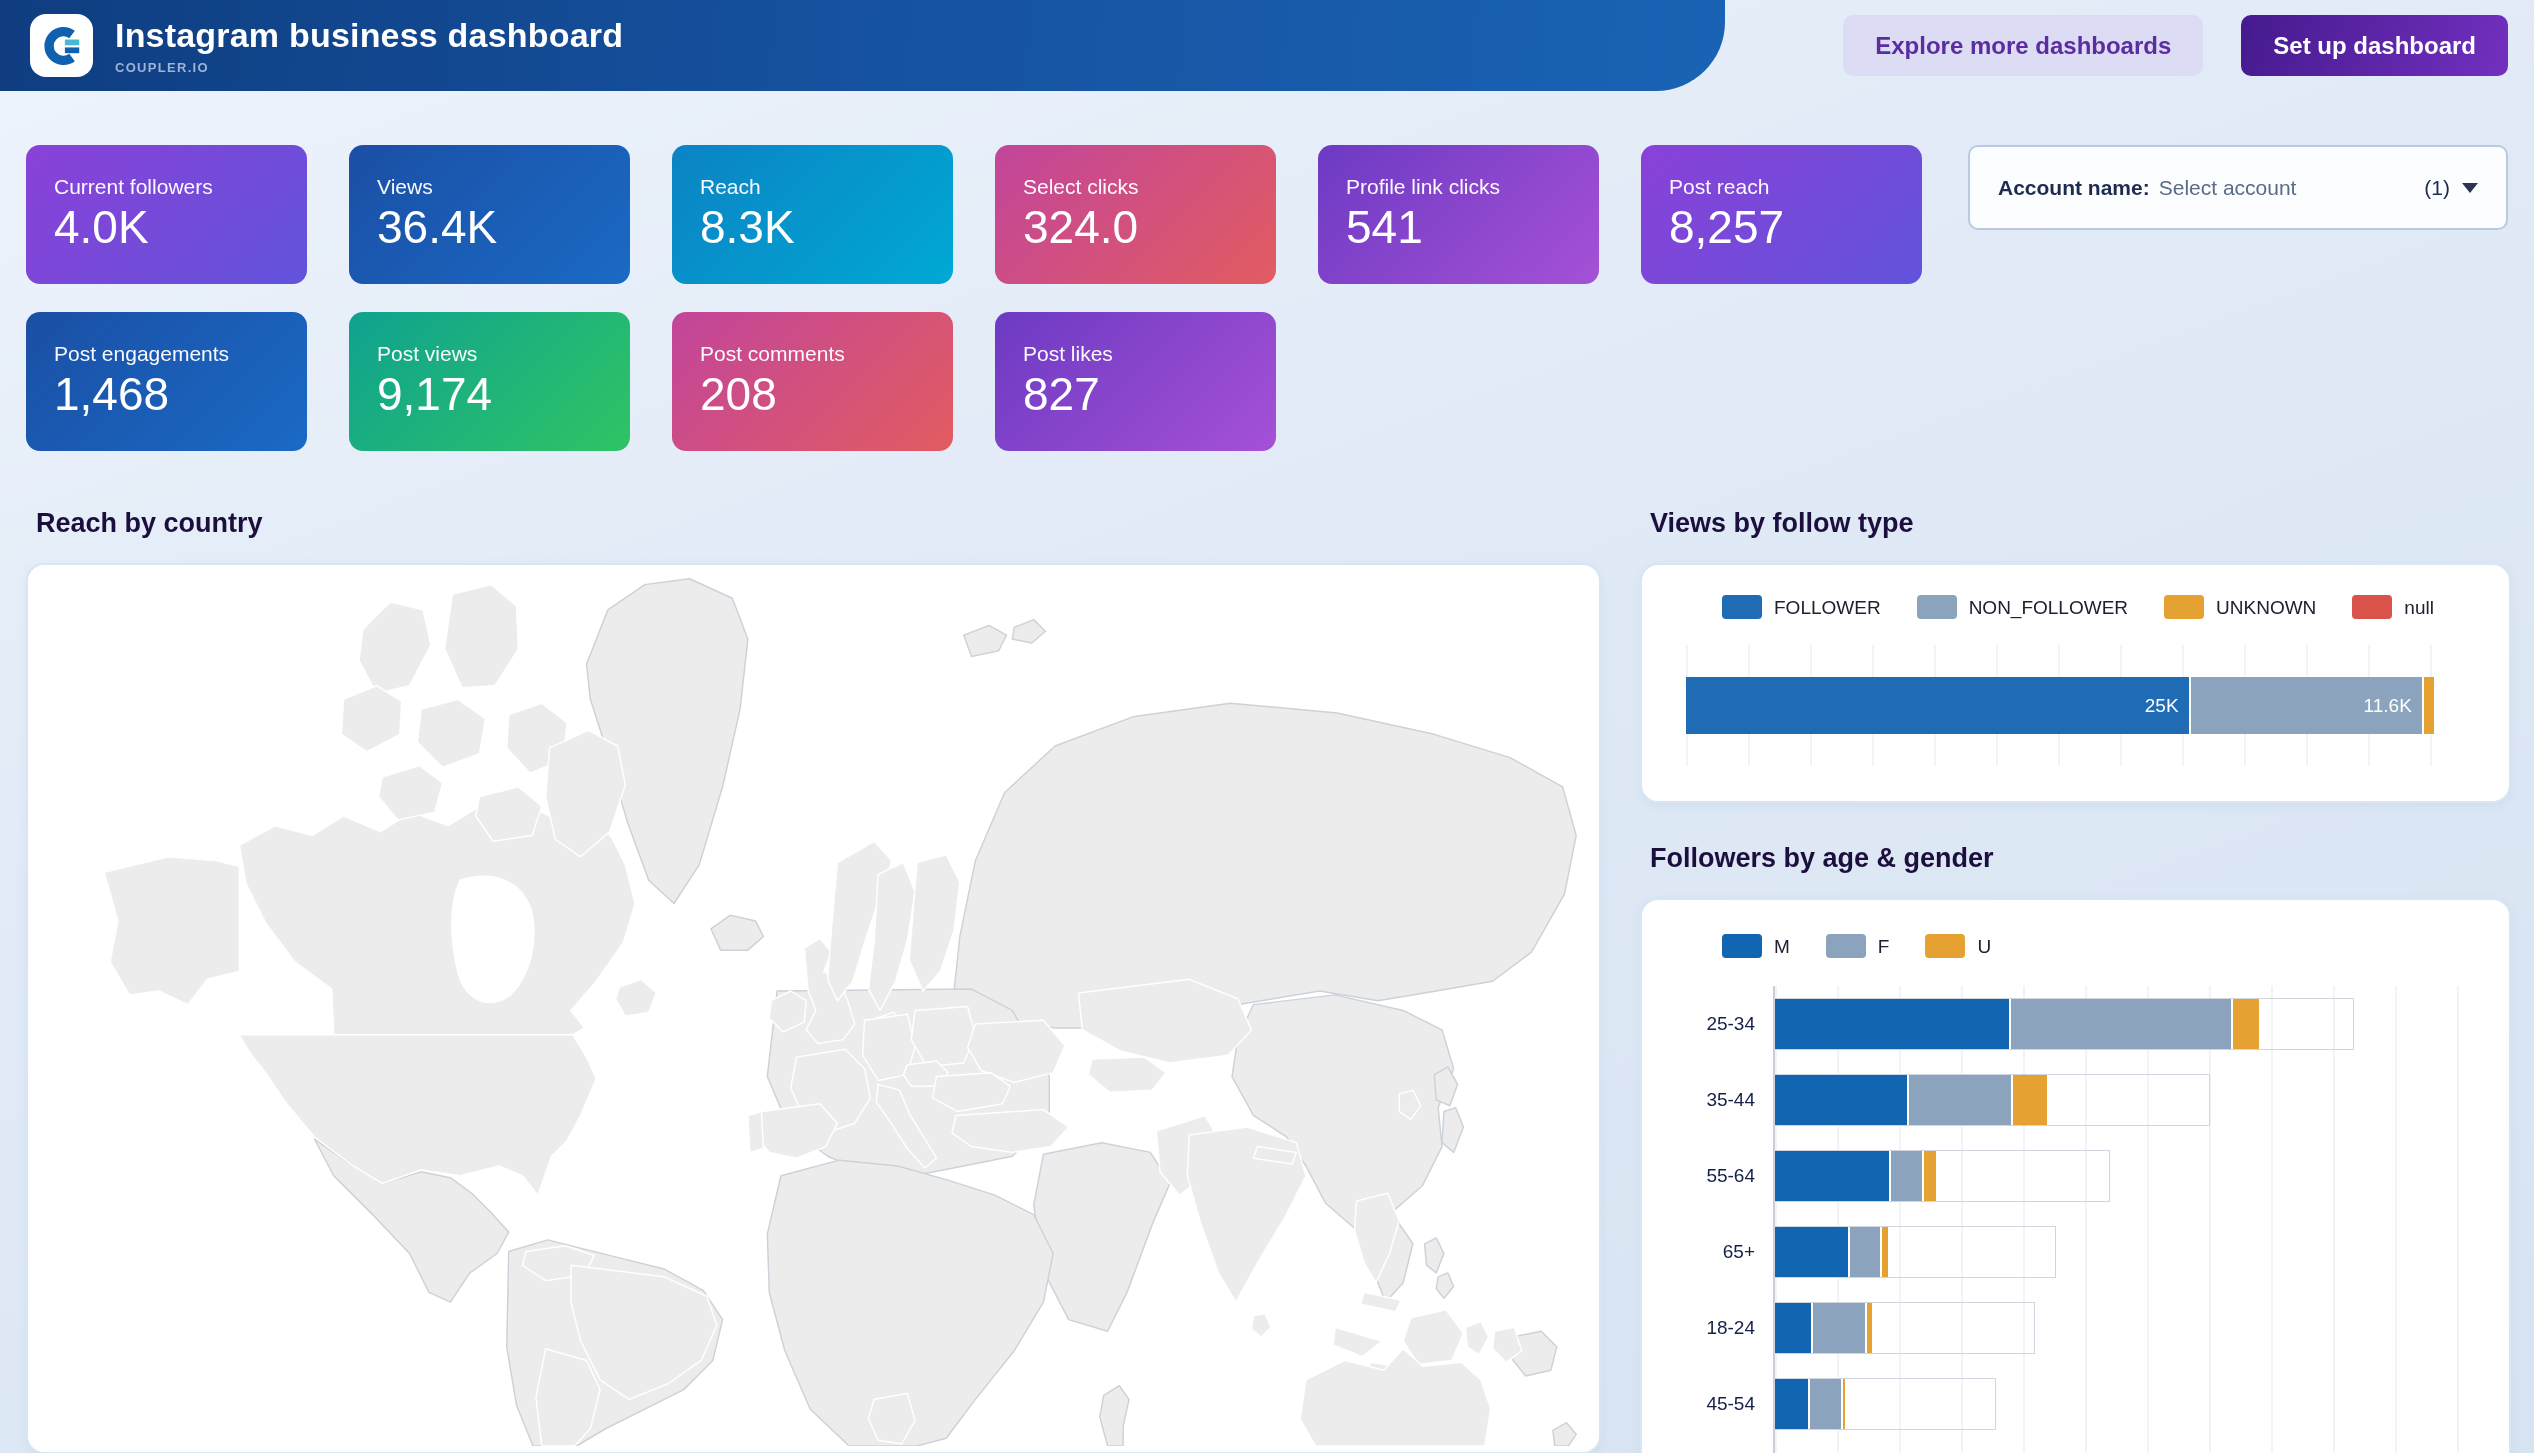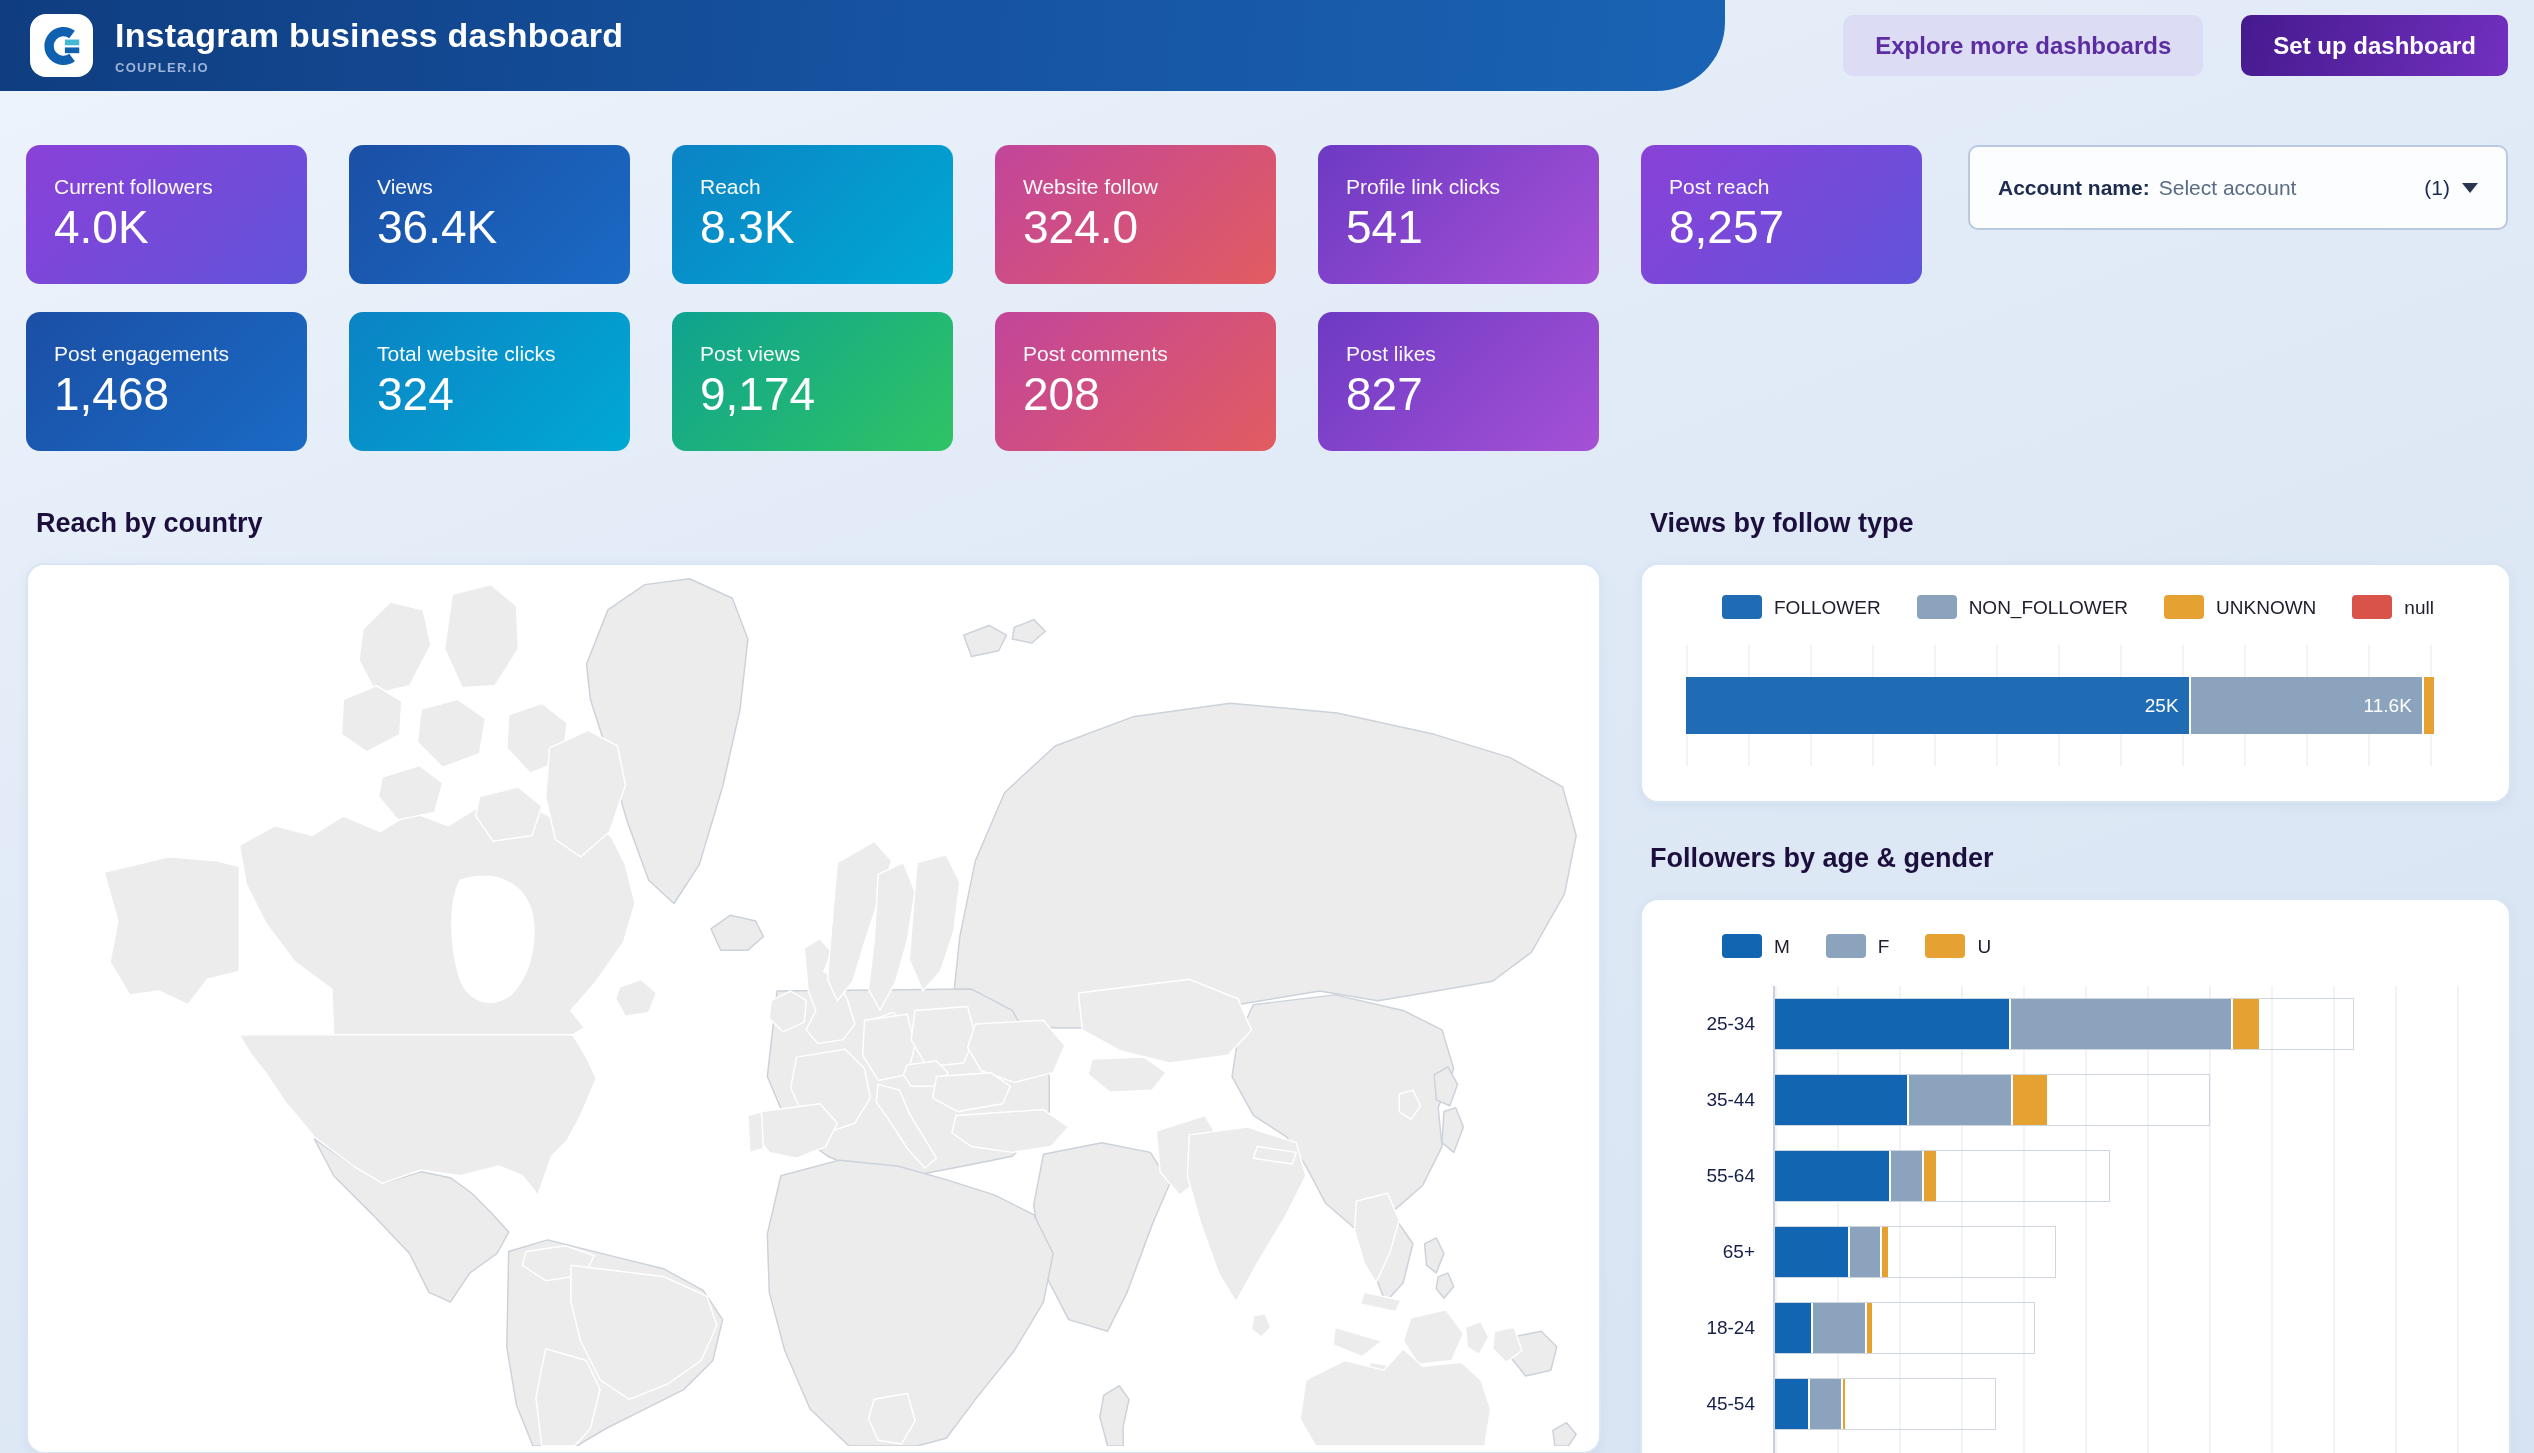--- a/index.html
+++ b/index.html
@@ -118,38 +118,34 @@
       </div>
       <div class="kpi-card" style="background: linear-gradient(135deg, rgb(27, 79, 165), rgb(26, 106, 197));">
         <div class="kpi-label">Views</div>
         <div class="kpi-value">36.4K</div>
       </div>
       <div class="kpi-card" style="background: linear-gradient(135deg, rgb(11, 131, 196), rgb(0, 169, 212));">
         <div class="kpi-label">Reach</div>
         <div class="kpi-value">8.3K</div>
       </div>
       <div class="kpi-card" style="background: linear-gradient(135deg, rgb(194, 69, 155), rgb(226, 92, 96));">
-        <div class="kpi-label">Website follow</div>
+        <div class="kpi-label">Select clicks</div>
         <div class="kpi-value">324.0</div>
       </div>
       <div class="kpi-card" style="background: linear-gradient(135deg, rgb(109, 58, 195), rgb(165, 81, 214));">
         <div class="kpi-label">Profile link clicks</div>
         <div class="kpi-value">541</div>
       </div>
       <div class="kpi-card" style="background: linear-gradient(135deg, rgb(138, 65, 216), rgb(97, 83, 218));">
         <div class="kpi-label">Post reach</div>
         <div class="kpi-value">8,257</div>
       </div>
       <div class="kpi-card" style="background: linear-gradient(135deg, rgb(27, 79, 165), rgb(26, 106, 197));">
         <div class="kpi-label">Post engagements</div>
         <div class="kpi-value">1,468</div>
-      </div>
-      <div class="kpi-card" style="background: linear-gradient(135deg, rgb(11, 131, 196), rgb(0, 169, 212));">
-        <div class="kpi-label">Total website clicks</div>
-        <div class="kpi-value">324</div>
       </div>
       <div class="kpi-card" style="background: linear-gradient(135deg, rgb(15, 162, 144), rgb(47, 196, 100));">
         <div class="kpi-label">Post views</div>
         <div class="kpi-value">9,174</div>
       </div>
       <div class="kpi-card" style="background: linear-gradient(135deg, rgb(194, 69, 155), rgb(226, 92, 96));">
         <div class="kpi-label">Post comments</div>
         <div class="kpi-value">208</div>
       </div>
       <div class="kpi-card" style="background: linear-gradient(135deg, rgb(109, 58, 195), rgb(165, 81, 214));">

